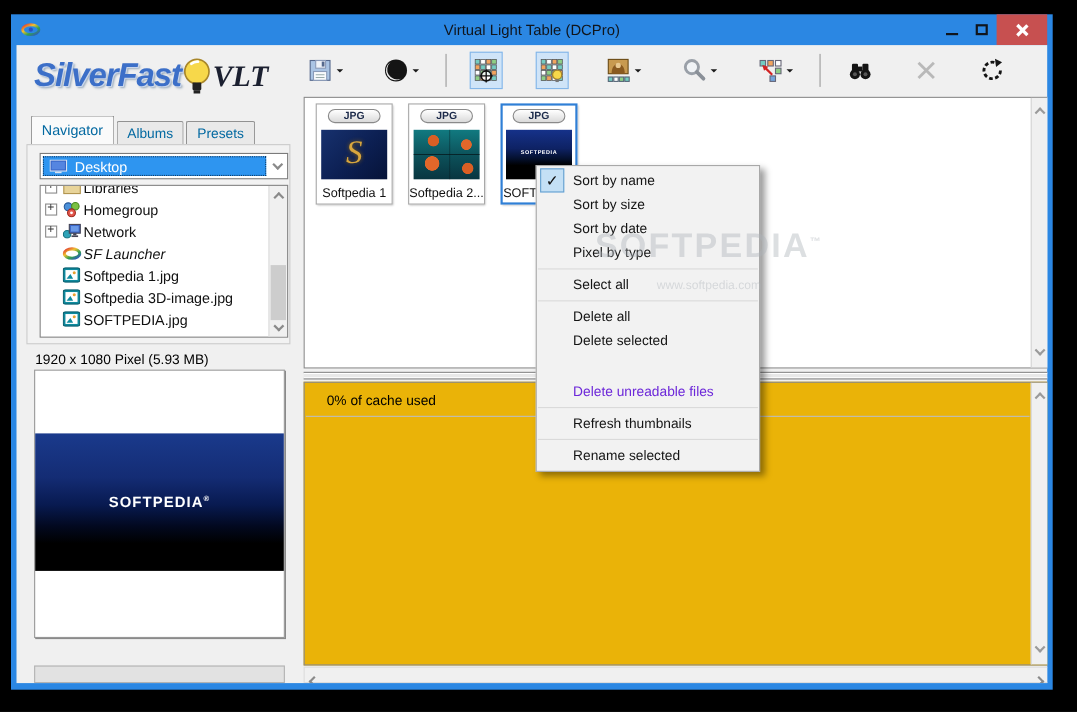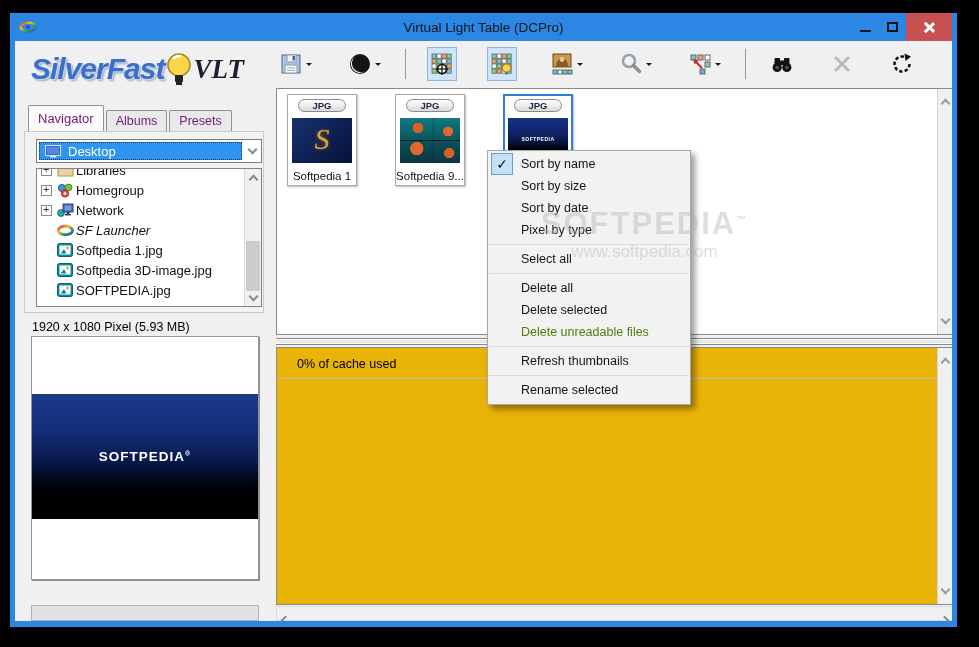--- a/index.html
+++ b/index.html
@@ -20,21 +20,21 @@
   .glyph-x::before,.glyph-x::after{content:"";position:absolute;left:5.5px;top:0;width:2.5px;height:13px;background:#fff;}
   .glyph-x::before{transform:rotate(45deg);} .glyph-x::after{transform:rotate(-45deg);}
   .content{position:absolute;left:5px;top:28px;width:937px;height:580px;background:#f0f0f0;overflow:hidden;}
 
   
   .logo{position:absolute;left:16px;top:5px;width:230px;height:46px;display:flex;align-items:center;}
   .logo .p1{font-size:30px;font-weight:bold;font-style:italic;color:#3c6fc8;text-shadow:1px 1px 0 #c9d6ec,2px 2px 2px #9ab;letter-spacing:-1px;}
   .logo .bulb{margin:0 1px 0 2px;display:flex;}
   .logo .p2{font-size:27px;font-weight:bold;font-style:italic;color:#1b2030;font-family:"Liberation Serif",serif;}
   .tabs{position:absolute;left:13px;top:64px;height:26px;display:flex;align-items:flex-end;}
-  .tab{border:1px solid #919191;border-bottom:none;background:#e9e9e9;height:21px;padding:0 9px;font-size:12.5px;color:#701a75;display:flex;align-items:center;border-radius:2px 2px 0 0;margin-right:2px;}
+  .tab{border:1px solid #919191;border-bottom:none;background:#e9e9e9;height:21px;padding:0 9px;font-size:12.5px;color:#0369a1;display:flex;align-items:center;border-radius:2px 2px 0 0;margin-right:2px;}
   .tab.active{background:#fafafa;height:26px;font-size:13px;}
   .groupbox{position:absolute;left:9px;top:90px;width:240px;height:182px;border:1px solid #cscsc5;border:1px solid #cbcbcb;background:#f2f2f2;}
   .combo{position:absolute;left:21px;top:98px;width:226px;height:24px;background:#fff;border:1px solid #7b7b7b;display:flex;align-items:center;}
   .combo-sel{flex:1;height:18px;margin:2px;background:#2e95f0;border:1px dotted #0a3a66;display:flex;align-items:center;color:#fff;font-size:13px;}
   .combo-sel .ci{margin:0 6px 0 5px;display:flex;}
   .combo-arrow{width:17px;display:flex;align-items:center;justify-content:center;}
   .chev{width:7px;height:7px;border-right:2px solid #8a8a8a;border-bottom:2px solid #8a8a8a;display:inline-block;}
   .chev.up{transform:rotate(-135deg);margin-top:4px;} .chev.down{transform:rotate(45deg);margin-bottom:3px;}
   .chev.left{transform:rotate(135deg);} .chev.right{transform:rotate(-45deg);}
   .treebox{position:absolute;left:21px;top:127px;width:226px;height:139px;background:#fff;border:1px solid #828282;overflow:hidden;}
@@ -61,21 +61,21 @@
   .toolbar{position:absolute;left:246px;top:3px;height:40px;display:flex;align-items:center;}
   .tbtn{height:34px;display:flex;align-items:center;justify-content:center;padding:0 2px;margin:0 15px;border:1px solid transparent;}
   .tbtn svg{display:block;}
   .tbtn.pressed{background:#cfe4f8;border:1px solid #84b6e8;}
   .tbtn.disabled{opacity:.9;}
   .dd{width:0;height:0;border:3.5px solid transparent;border-top-color:#1a1a1a;margin-left:3px;margin-top:4px;}
   .tsep{width:1px;height:30px;background:#9a9a9a;margin:0 6px;}
 
   
   .thumbpanel{position:absolute;left:261px;top:47px;width:678px;height:247px;background:#fff;border:1px solid #8a8a8a;}
-  .cards{position:absolute;left:10px;top:5px;display:flex;gap:24px;}
+  .cards{position:absolute;left:10px;top:5px;display:flex;}
   .card{width:70px;height:92px;background:#fff;border:1px solid #a8a8a8;box-shadow:1px 1px 2px rgba(0,0,0,.28);display:flex;flex-direction:column;align-items:center;padding-top:4px;margin-right:14px;}
   .card.selected{border:2px solid #2f7fd6;padding-top:3px;}
   .badge{width:48px;height:13px;border:1px solid #8a8a8a;border-radius:7px;background:linear-gradient(#ffffff,#dadada);font-size:9.5px;font-weight:bold;color:#1c2a4a;display:flex;align-items:center;justify-content:center;}
   .cimg{width:60px;height:45px;margin-top:6px;position:relative;overflow:hidden;}
   .img-swirl{background:linear-gradient(135deg,#17316e 0%,#0c1f52 55%,#061338 100%);}
   .img-swirl .imgtext{display:block;text-align:center;line-height:42px;font-family:"Liberation Serif",serif;font-style:italic;font-size:30px;color:#d8a63e;text-shadow:0 0 4px #8a6410;}
   .img-forest{background:
     linear-gradient(0deg, rgba(0,0,0,0) 49%, rgba(4,18,22,.8) 50%, rgba(0,0,0,0) 51%),
     linear-gradient(90deg, rgba(0,0,0,0) 54%, rgba(4,18,22,.8) 55%, rgba(0,0,0,0) 56%),
     radial-gradient(circle at 28% 68%, #e2672a 0%, #e2672a 12%, rgba(226,103,42,0) 13%),
@@ -91,29 +91,29 @@
   .splitter{position:absolute;left:261px;top:297px;width:678px;height:7px;background:#e8e8e8;border-top:1px solid #8a8a8a;border-bottom:1px solid #8a8a8a;box-shadow:inset 0 1px 0 #fff,inset 0 -1px 0 #fff;}
   .lowerpanel{position:absolute;left:261px;top:306px;width:678px;height:258px;background:#eab308;border:1px solid #8a8a8a;}
   .cachetext{position:absolute;left:20px;top:9px;font-size:12.5px;color:#000;}
   .cacheline{position:absolute;left:1px;right:17px;top:30px;border-bottom:1px solid #bdbdbd;}
   .hscroll{position:absolute;left:261px;top:565px;width:678px;height:15px;background:#f0f0f0;border:1px solid #dcdcdc;}
   .hscroll .sb-left{position:absolute;left:5px;top:3px;} .hscroll .sb-right{position:absolute;right:5px;top:3px;}
 
   
   .cmenu{position:absolute;left:487px;top:150px;width:204px;background:#f2f2f2;border:1px solid #a8a8a8;box-shadow:4px 4px 6px rgba(0,0,0,.4);padding:2px 0 3px 0;z-index:40;}
   .menu-item{position:relative;height:22px;display:flex;align-items:center;padding-left:33px;font-size:12.5px;color:#141414;}
-  .menu-item.disabled{color:#4d7c0f;}
+  .menu-item.disabled{color:#6d28d9;margin-top:24px;}
   .menu-check{position:absolute;left:3px;top:0;width:22px;height:22px;background:#c4e0f5;border:1px solid #66a0d0;display:flex;align-items:center;justify-content:center;font-size:14px;color:#111;}
   .menu-sep{height:1px;background:#dadada;margin:3px 1px;}
 
   
   .watermark{position:absolute;left:492px;top:206px;width:305px;text-align:center;z-index:60;pointer-events:none;opacity:.42;}
   .watermark .l1{font-size:31px;font-weight:bold;letter-spacing:2px;color:#aeb4ba;}
   .watermark .l1 sup{font-size:10px;}
-  .watermark .l2{font-size:17px;color:#aeb4ba;margin-top:0px;}
+  .watermark .l2{font-size:11px;color:#aeb4ba;margin-top:12px;}
 </style>
 </head>
 <body>
 
 <div id="stage">
   <div class="window">
     <div class="titlebar">
       <span class="win-icon" id="win-icon">
           <svg width="18" height="14" viewBox="0 0 24 16">
             <defs>
@@ -519,21 +519,21 @@
             <div class="card">
               <div class="badge">JPG</div>
               <div class="cimg img-swirl">
                 <span class="imgtext">S</span>
               </div>
               <div class="clabel">Softpedia 1</div>
             </div>
             <div class="card">
               <div class="badge">JPG</div>
               <div class="cimg img-forest"></div>
-              <div class="clabel">Softpedia 9...</div>
+              <div class="clabel">Softpedia 2...</div>
             </div>
             <div class="card selected">
               <div class="badge">JPG</div>
               <div class="cimg img-soft">
                 <span class="imgtext">SOFTPEDIA</span>
               </div>
               <div class="clabel">SOFTPEDIA</div>
             </div>
           </div>
         <div class="panel-vscroll">

